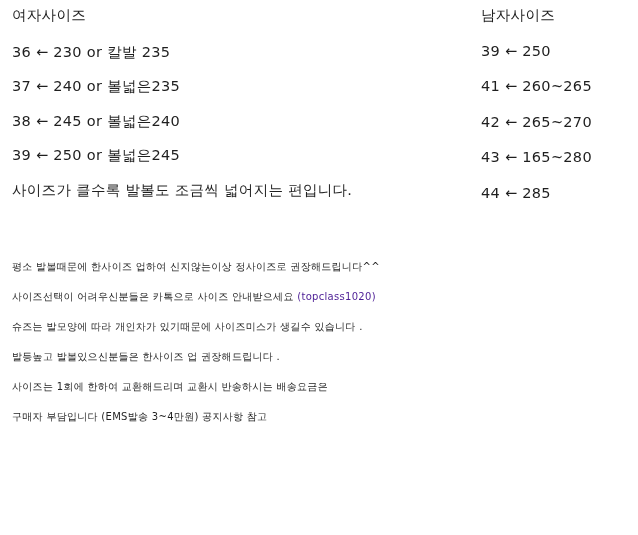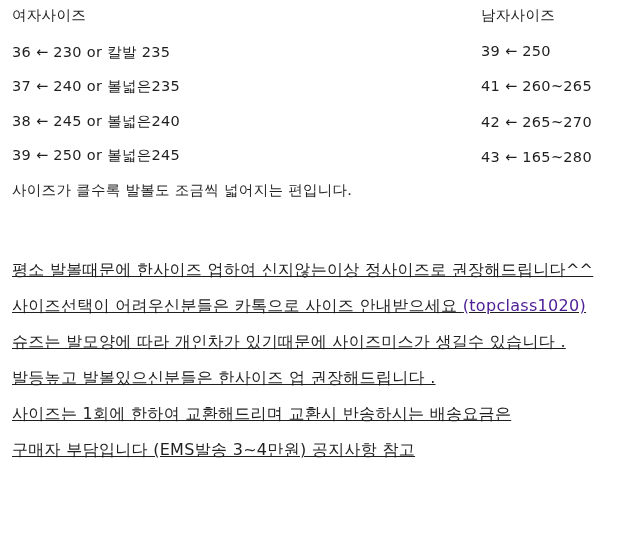--- a/index.html
+++ b/index.html
@@ -47,22 +47,21 @@
   .col-men .line { margin-bottom: 21px; }
 
   .notes {
     position: absolute;
     left: 12px;
     top: 262px;
     width: 620px;
   }
   .notes .line {
     margin-bottom: 20px;
-    font-size: 16px;
-    text-decoration: underline;
+    font-size: 10px;
   }
   .kakao {
     color: #4c1d95;
   }
 </style>
 </head>
 <body>
 
 <div class="page">
 
@@ -74,20 +73,21 @@
     <div class="line">39 ← 250  or 볼넓은245</div>
     <div class="line">사이즈가 클수록 발볼도 조금씩 넓어지는 편입니다.</div>
   </div>
 
   <div class="col-men">
     <div class="line">남자사이즈</div>
     <div class="line">39 ← 250</div>
     <div class="line">41 ←  260~265</div>
     <div class="line">42 ←  265~270</div>
     <div class="line">43 ← 165~280</div>
+    <div class="line">44 ← 285</div>
   </div>
 
   <div class="notes">
     <div class="line">평소 발볼때문에 한사이즈 업하여 신지않는이상 정사이즈로 권장해드립니다^^</div>
     <div class="line"><span>사이즈선택이 어려우신분들은 카톡으로 사이즈 안내받으세요 </span><span class="kakao">(topclass1020)</span></div>
     <div class="line">슈즈는 발모양에 따라 개인차가 있기때문에 사이즈미스가 생길수 있습니다 .</div>
     <div class="line">발등높고 발볼있으신분들은 한사이즈 업 권장해드립니다 .</div>
     <div class="line">사이즈는 1회에 한하여 교환해드리며 교환시 반송하시는 배송요금은</div>
     <div class="line">구매자 부담입니다 (EMS발송 3~4만원) 공지사항 참고</div>
   </div>

